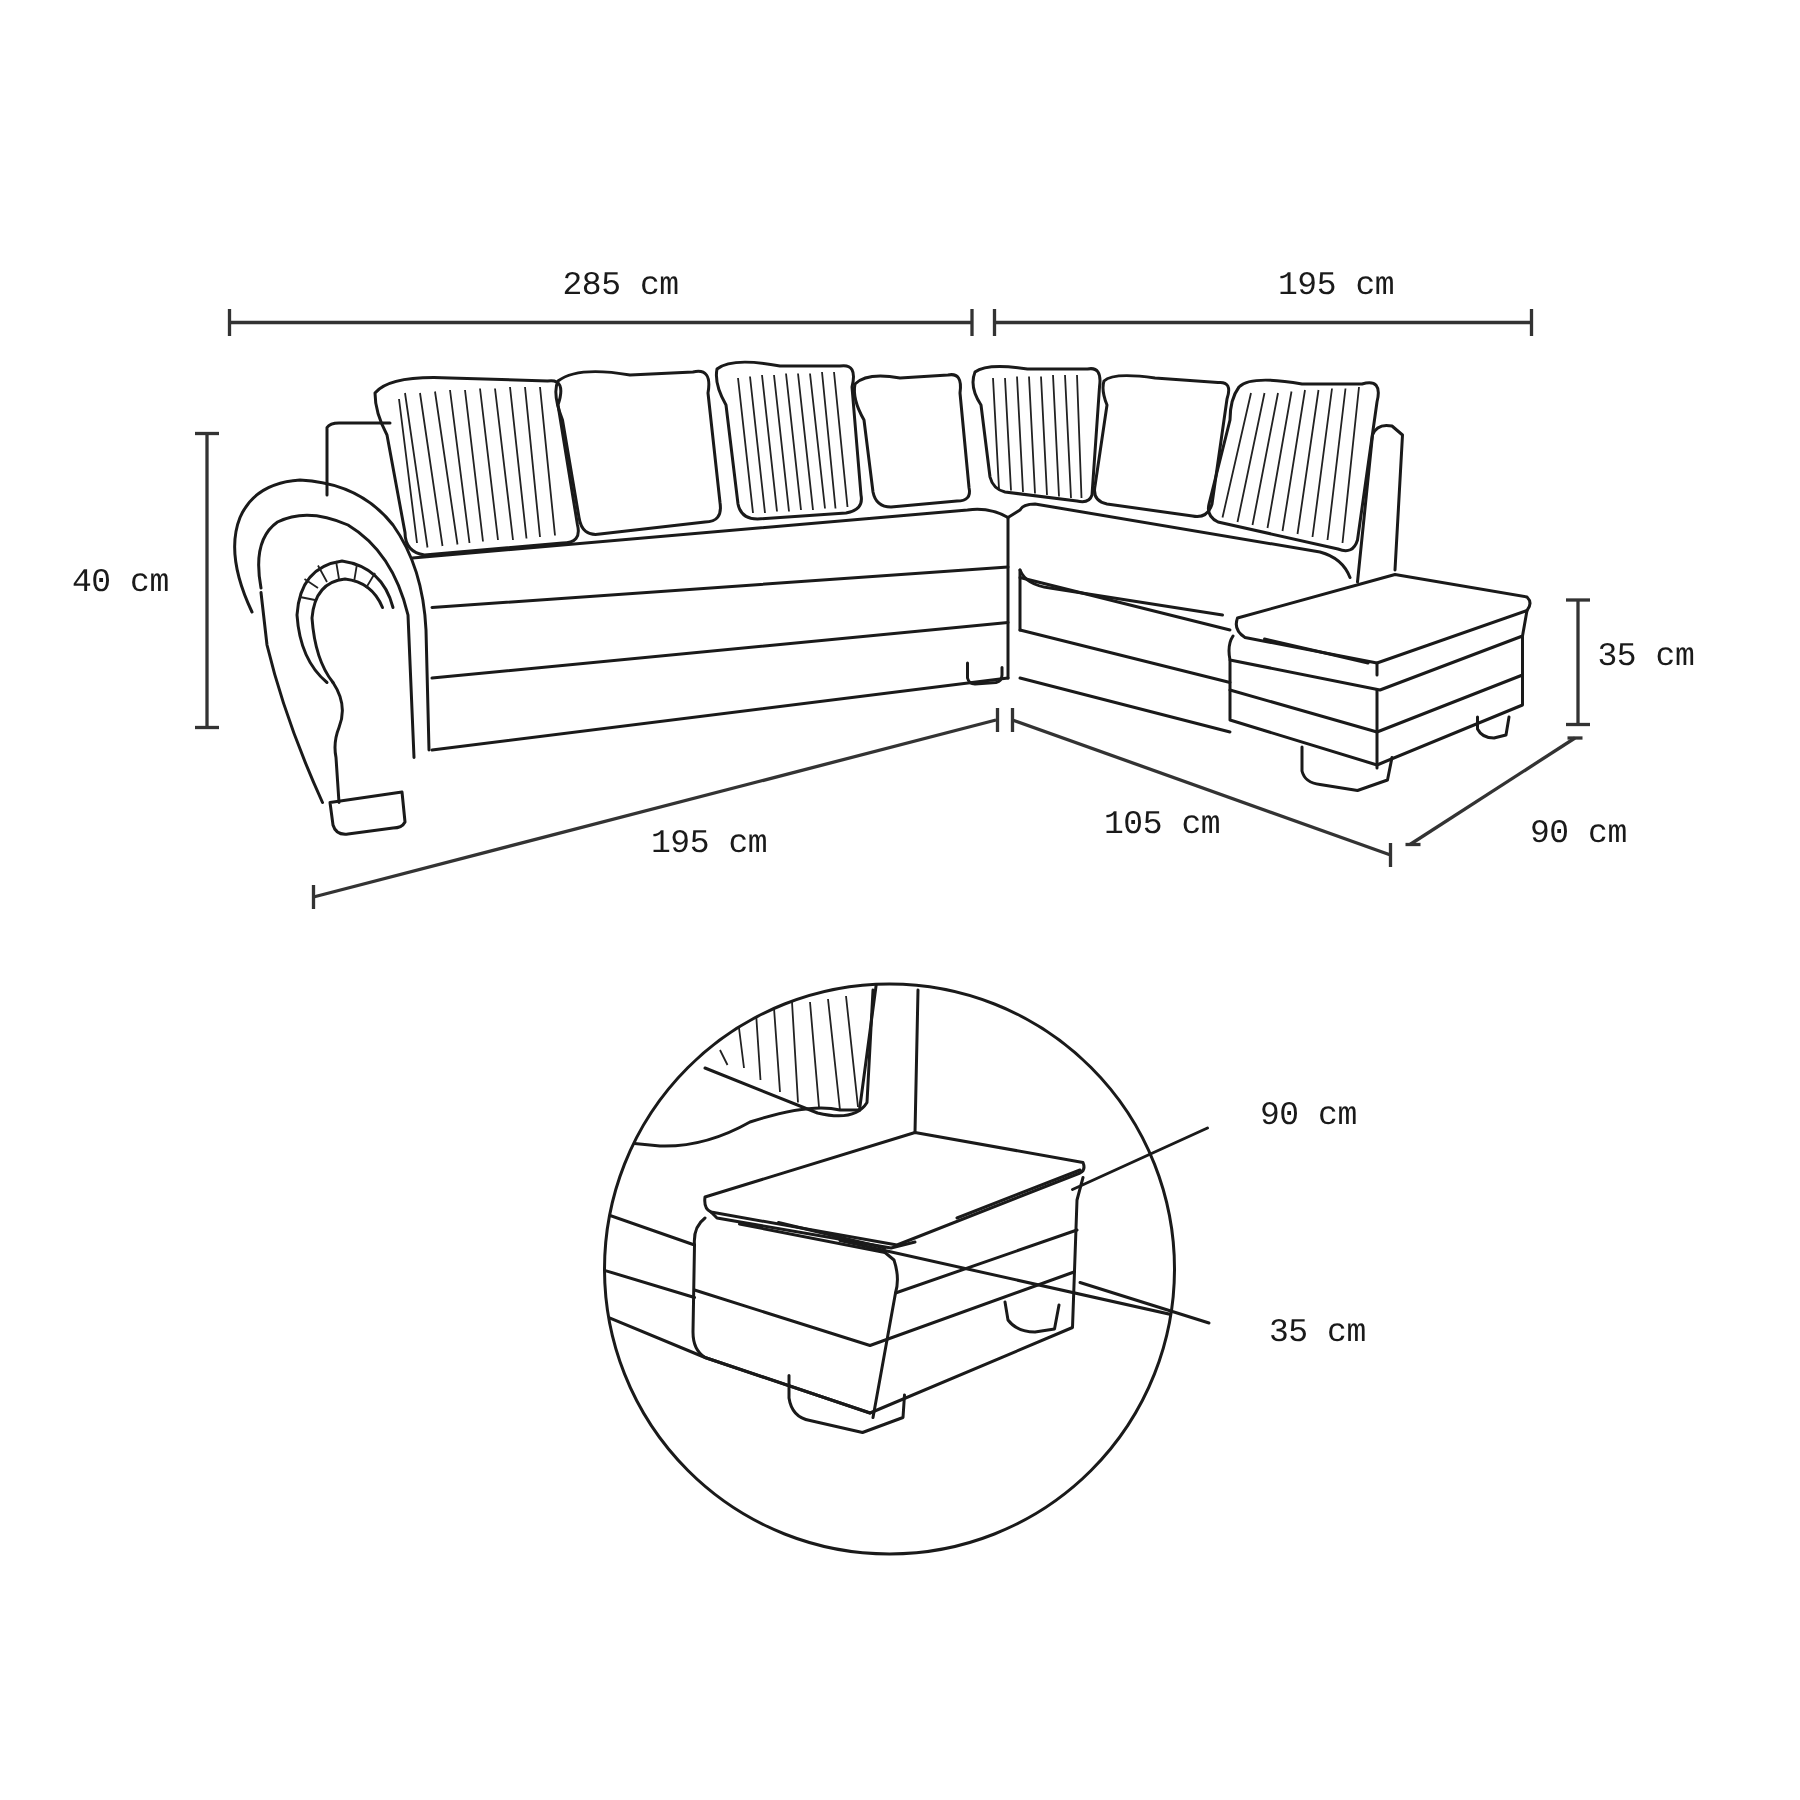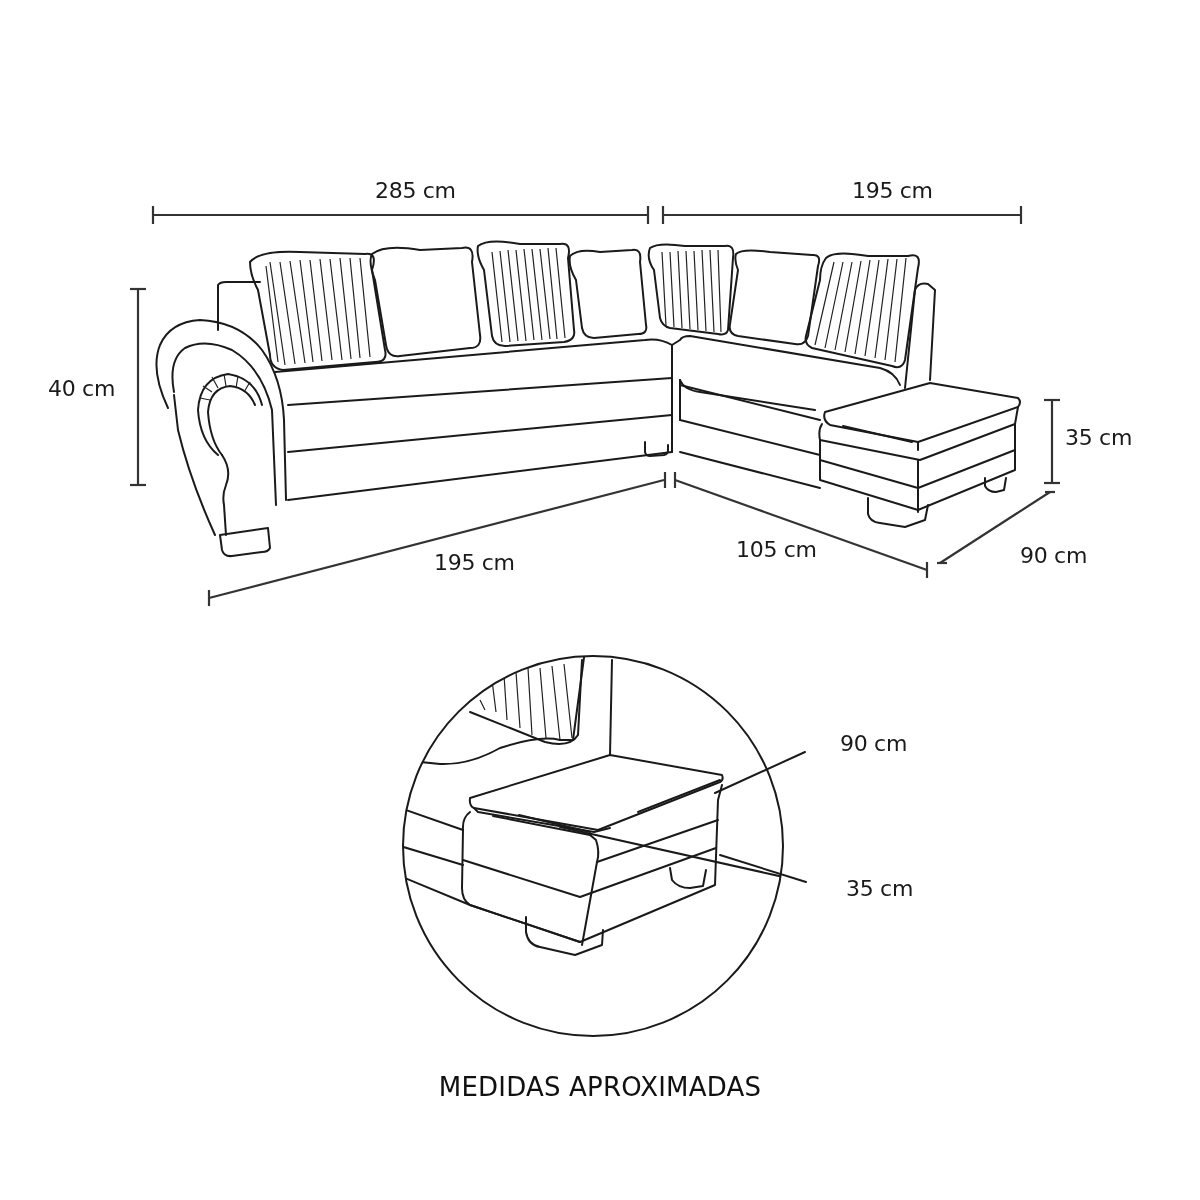--- a/index.html
+++ b/index.html
@@ -1,18 +1,18 @@
 <!DOCTYPE html>
 <html><head>
 <meta charset="utf-8">
 <style>
   html, body { margin: 0; padding: 0; background: #ffffff; }
   body { width: 1200px; height: 1200px; position: relative; overflow: hidden; font-family: "DejaVu Sans", "Liberation Sans", sans-serif; }
   .canvas { position: absolute; left: 0; top: 0; width: 1200px; height: 1200px; }
-  .label { position: absolute; font-size: 22px; color: #1a1a1a; white-space: nowrap; letter-spacing: -0.3px; }
+  .label { position: absolute; font-size: 22px; color: #1a1a1a; white-space: nowrap; letter-spacing: -0.3px; font-family: Liberation Mono, monospace; }
   .caption { position: absolute; left: 0; width: 1200px; top: 1072px; text-align: center; font-size: 26px; color: #111; letter-spacing: 0.2px; }
   svg { position: absolute; left: 0; top: 0; }
   .ln { stroke: #1a1a1a; stroke-width: 2; fill: none; stroke-linejoin: round; stroke-linecap: round; }
   .dim { stroke: #333; stroke-width: 2.2; fill: none; }
   .thin { stroke: #222; stroke-width: 1.2; fill: none; }
   .fillw { fill: #fff; }
 </style>
 </head>
 <body>
 
@@ -180,14 +180,13 @@
   <div class="label" style="left:852px; top:178px;">195 cm</div>
   <div class="label" style="left:48px; top:376px;">40 cm</div>
   <div class="label" style="left:1065px; top:425px;">35 cm</div>
   <div class="label" style="left:434px; top:550px;">195 cm</div>
   <div class="label" style="left:736px; top:537px;">105 cm</div>
   <div class="label" style="left:1020px; top:543px;">90 cm</div>
 
   <div class="label" style="left:840px; top:731px;">90 cm</div>
   <div class="label" style="left:846px; top:876px;">35 cm</div>
 
-  <div class="caption">MEDIDAS APROXIMADAS</div>
 </div>
 
 </body></html>

